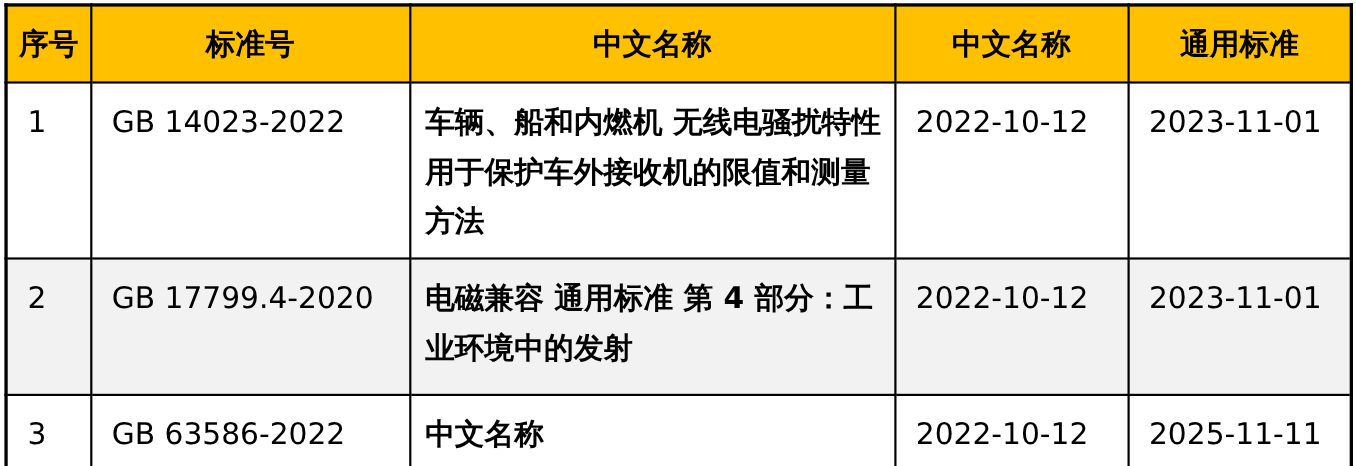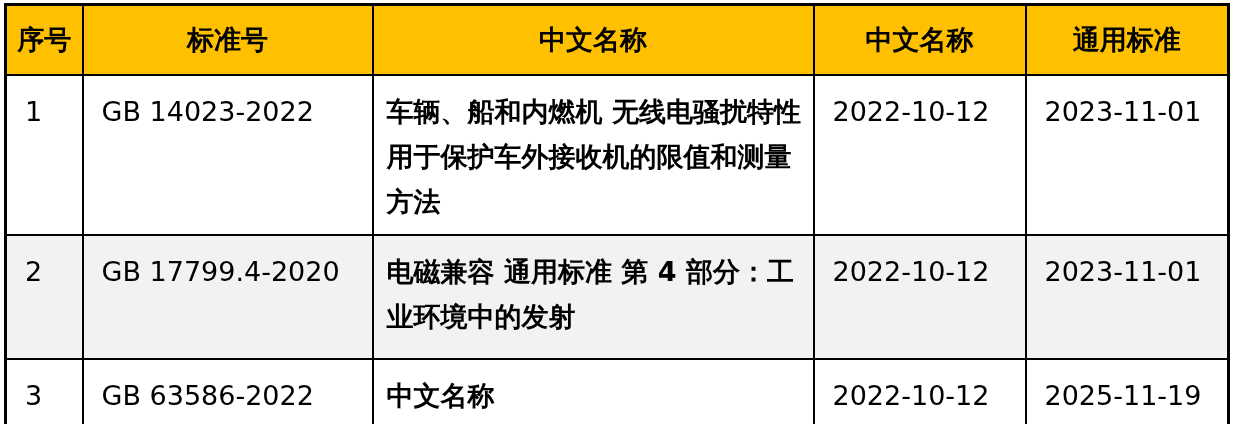--- a/index.html
+++ b/index.html
@@ -91,17 +91,17 @@
         <td class="col-standard">GB 17799.4-2020</td>
         <td class="col-name">电磁兼容 通用标准 第 4 部分：工业环境中的发射</td>
         <td class="col-date">2022-10-12</td>
         <td class="col-date">2023-11-01</td>
       </tr>
       <tr>
         <td class="col-serial">3</td>
         <td class="col-standard">GB 63586-2022</td>
         <td class="col-name">中文名称</td>
         <td class="col-date">2022-10-12</td>
-        <td class="col-date">2025-11-19</td>
+        <td class="col-date">2025-11-11</td>
       </tr>
     </tbody>
   </table>
 </div>
 
 </body></html>

